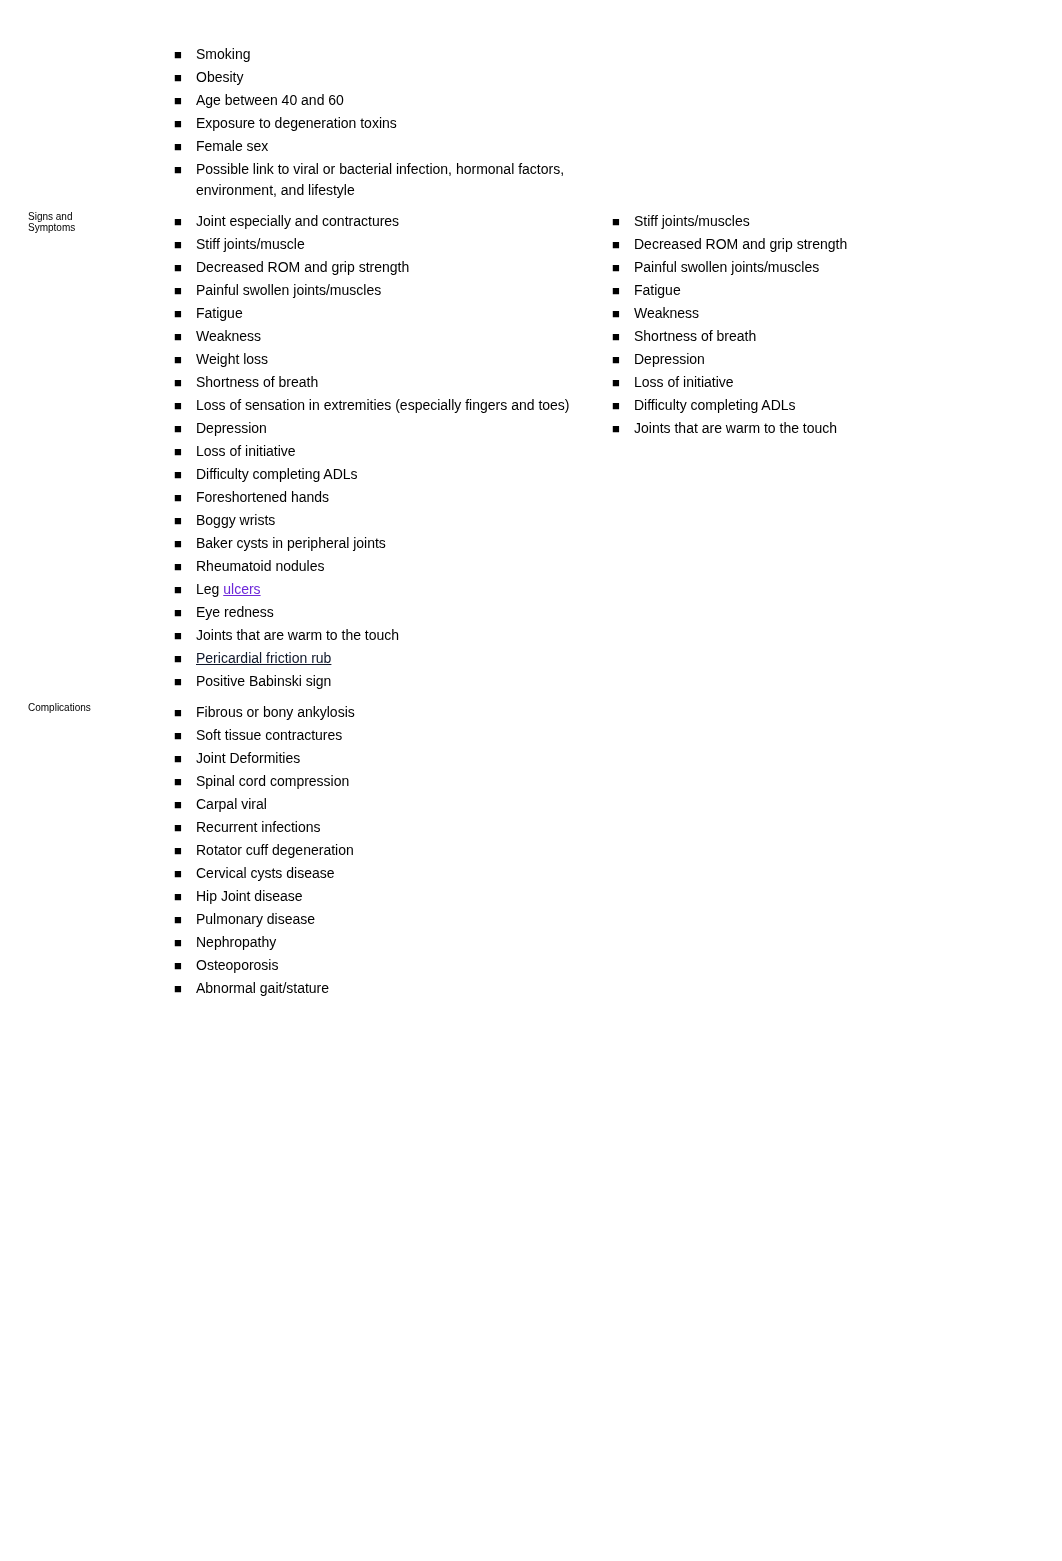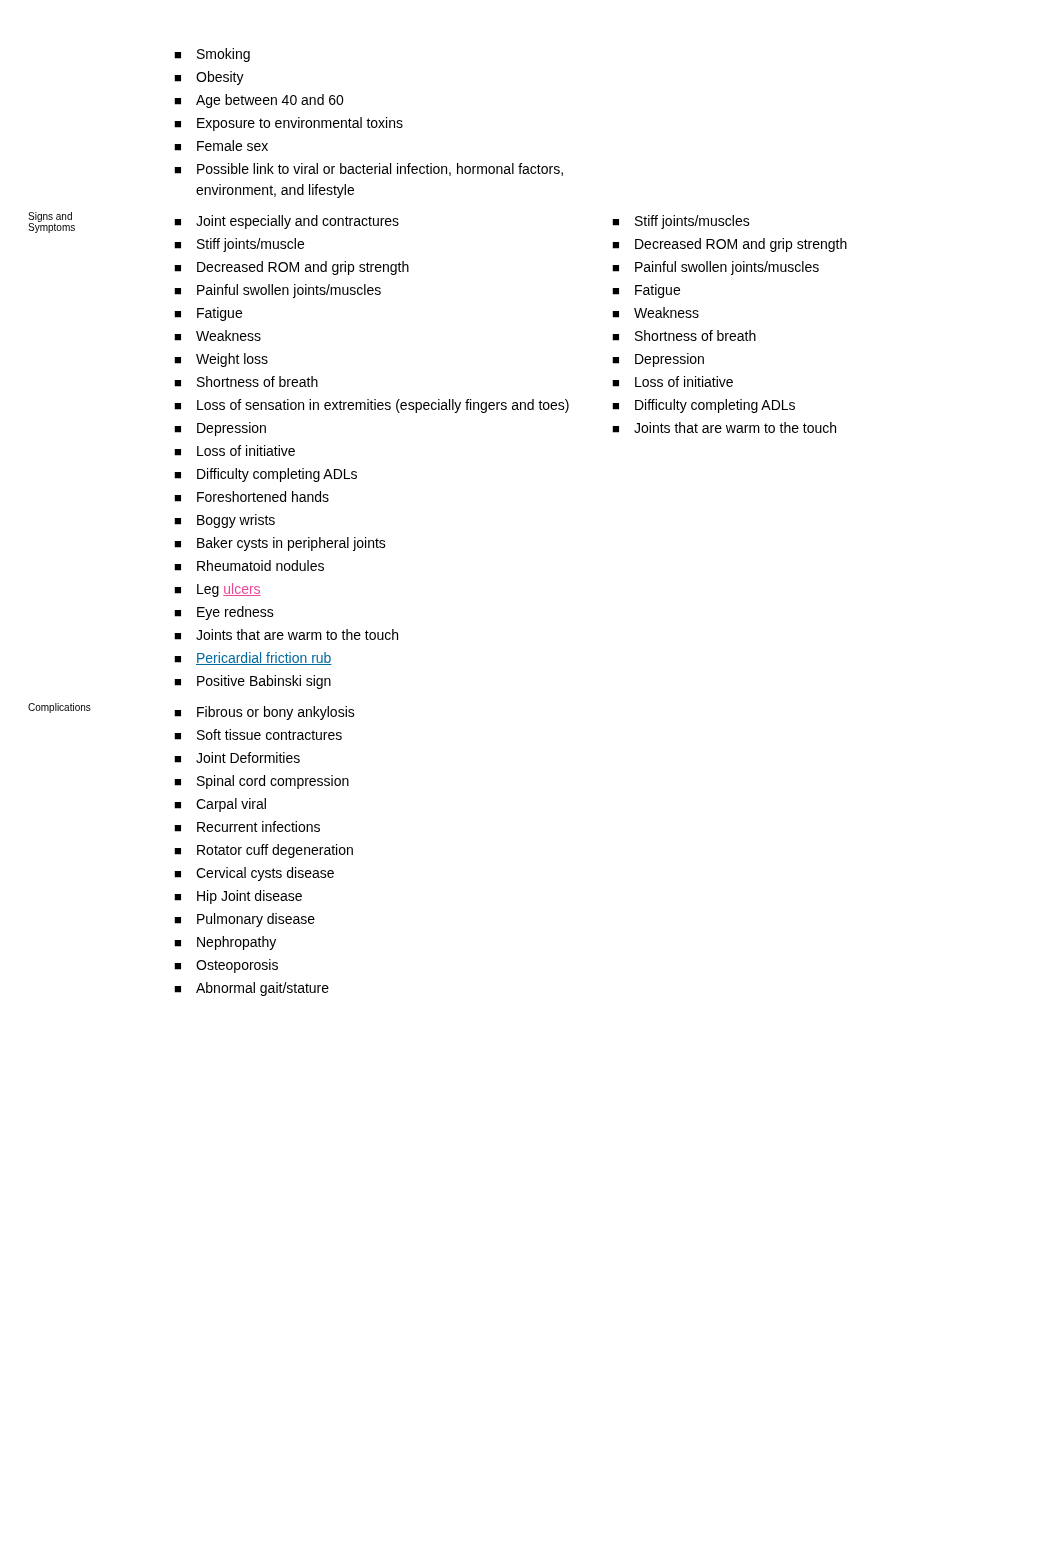--- a/index.html
+++ b/index.html
@@ -55,24 +55,24 @@
       width: 16px;
       min-width: 16px;
       margin-right: 6px;
       font-size: 13px;
       padding-top: 1px;
     }
     .item-text {
       flex: 1;
     }
     .link-blue {
-      color: #ec4899;
+      color: #6d28d9;
     }
     .link-blue-plain {
-      color: #0369a1;
+      color: #0f172a;
       text-decoration: underline;
     }
   </style>
 </head>
 <body>
 
 <div class="page-content">
   <table class="main-table">
 
     <tbody>
@@ -87,21 +87,21 @@
           <li>
                 <span class="bullet">■</span>
                 <span class="item-text">Obesity</span>
               </li>
           <li>
                 <span class="bullet">■</span>
                 <span class="item-text">Age between 40 and 60</span>
               </li>
           <li>
                 <span class="bullet">■</span>
-                <span class="item-text">Exposure to environmental toxins</span>
+                <span class="item-text">Exposure to degeneration toxins</span>
               </li>
           <li>
                 <span class="bullet">■</span>
                 <span class="item-text">Female sex</span>
               </li>
           <li>
                 <span class="bullet">■</span>
                 <span class="item-text">Possible link to viral or bacterial infection, hormonal factors, environment, and lifestyle</span>
               </li>
         </ul>

